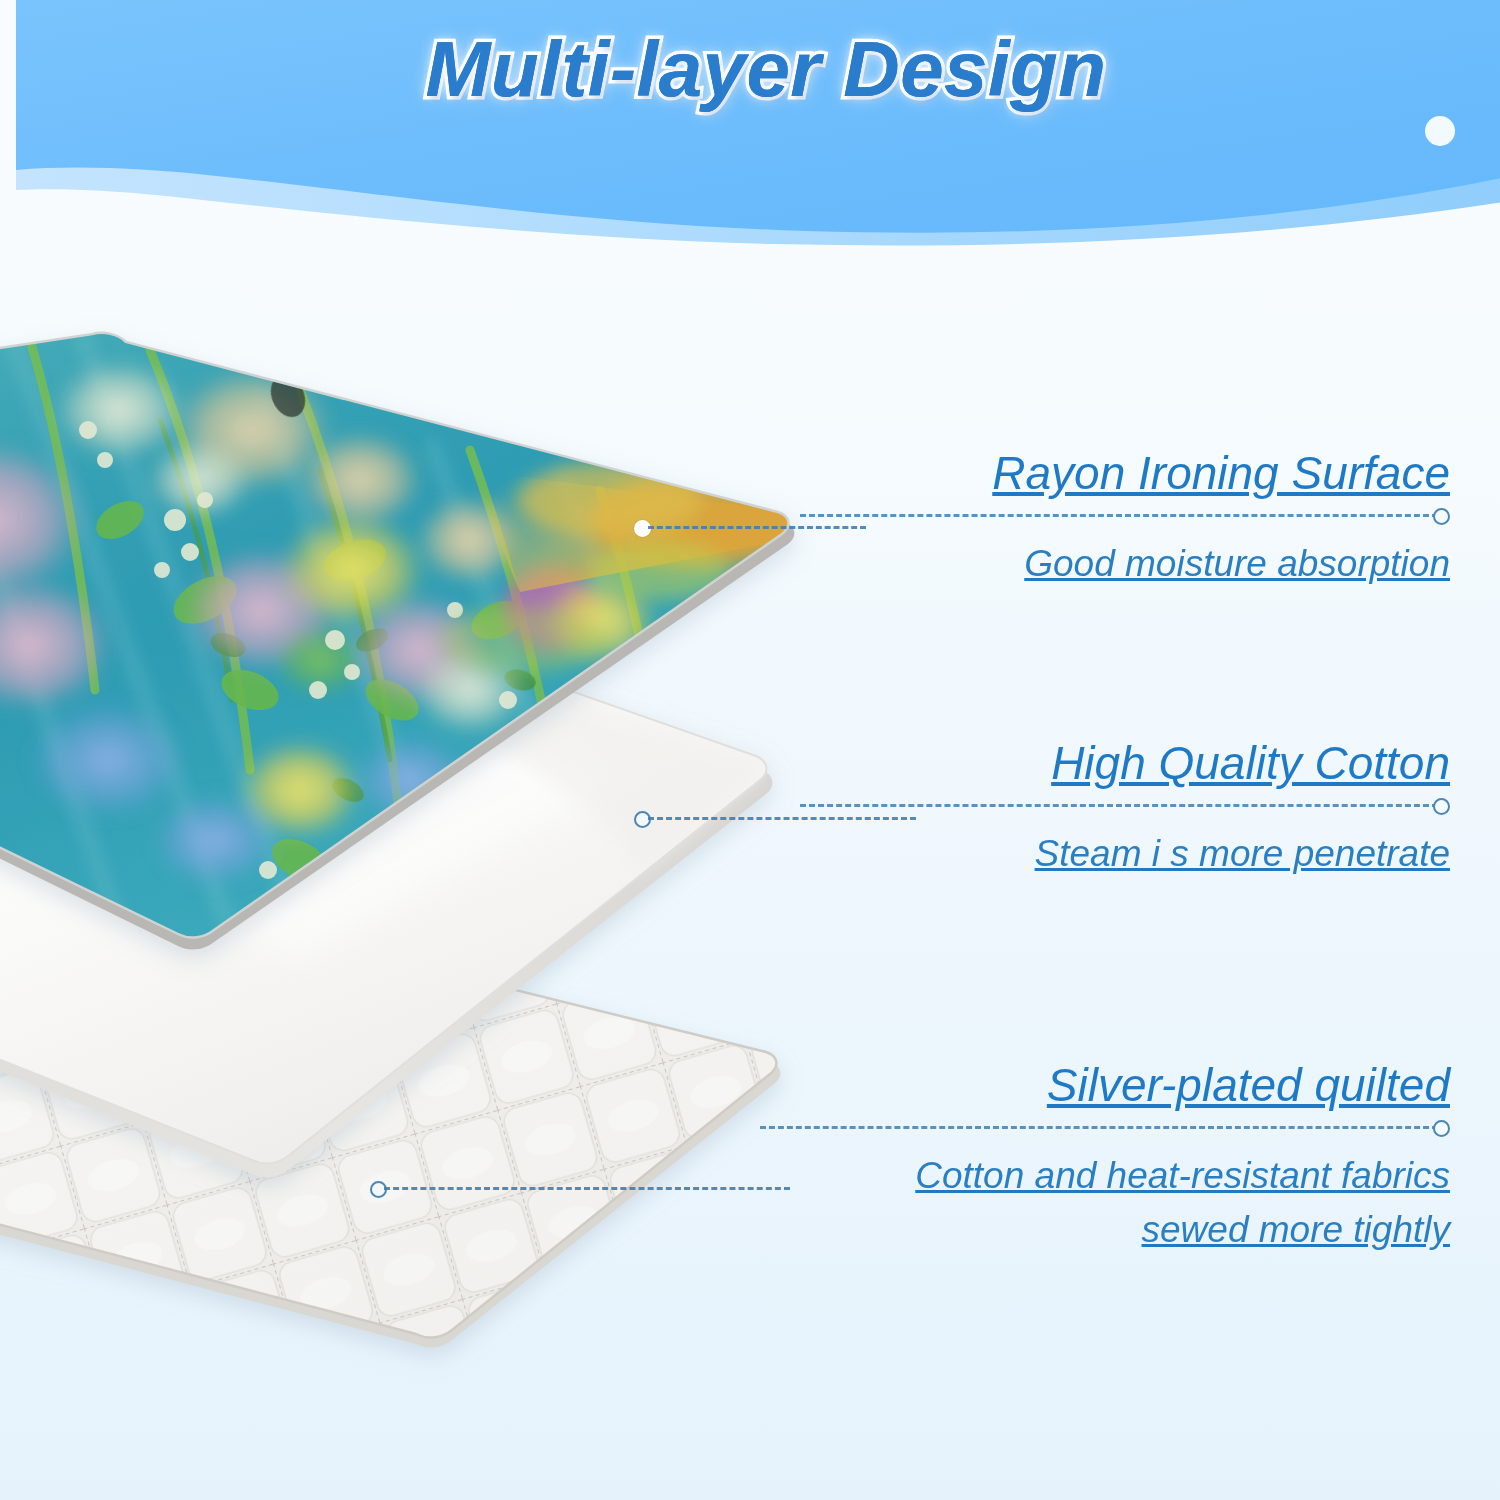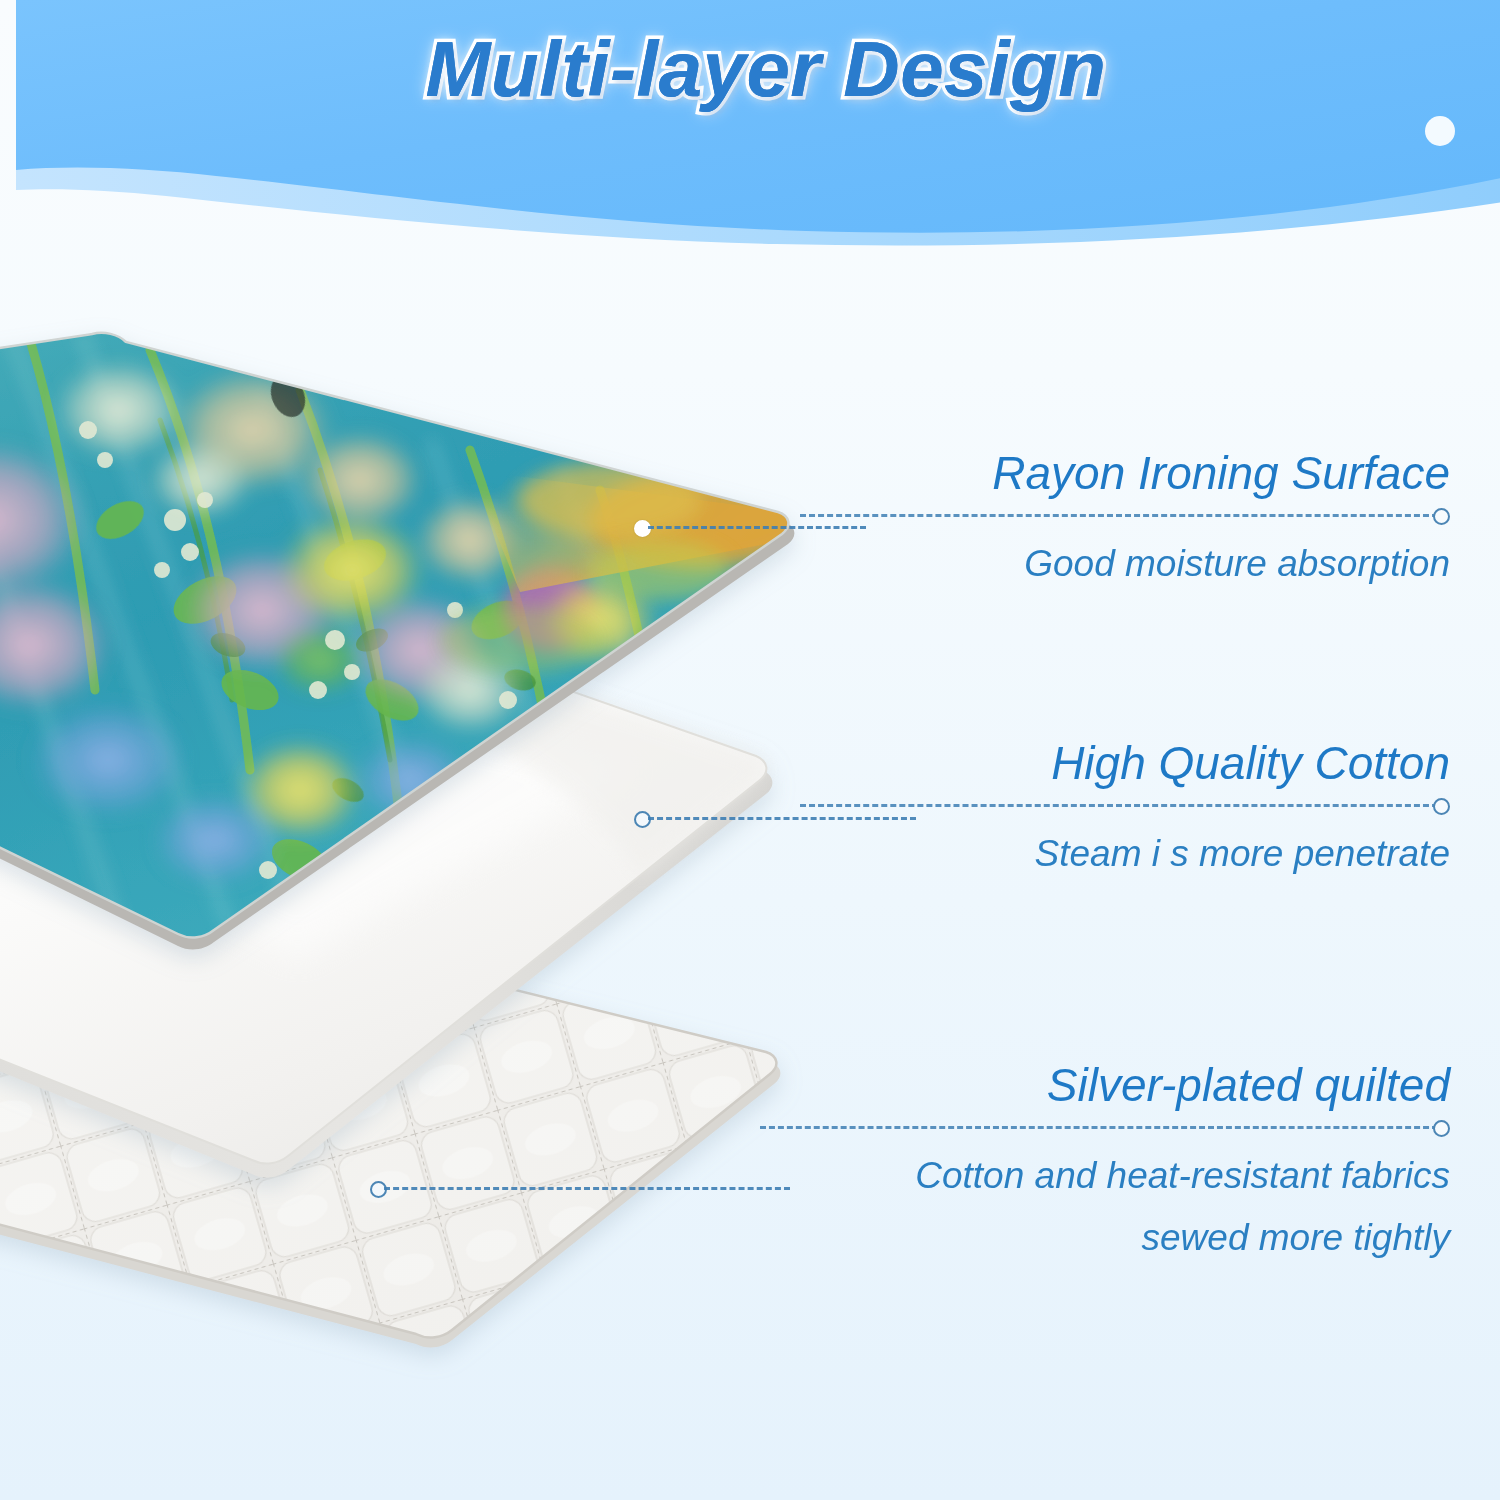--- a/index.html
+++ b/index.html
@@ -65,20 +65,21 @@
 
   
   .layers { position: absolute; left: 0; top: 0; width: 1500px; height: 1500px; }
 
   
   .callout {
     position: absolute;
     z-index: 12;
     text-align: right;
     color: #2079c4;
+    text-decoration: underline;
   }
   .callout-title {
     font-size: 46px;
     font-style: italic;
     font-weight: 400;
     color: #1e79c6;
     line-height: 1.12;
     white-space: nowrap;
   }
   .callout-rule {
@@ -466,16 +467,16 @@
     <div class="callout-sub">Steam i s more penetrate</div>
   </div>
 
   <div class="callout" style="left:760px; top:1060px; width:690px;">
     <div class="callout-title">Silver-plated quilted</div>
     <div class="callout-rule">
       <span class="dash"></span>
       <span class="endcap"></span>
     </div>
     <div class="callout-sub">Cotton and heat-resistant fabrics</div>
-    <div class="callout-sub" style="margin-top:16px;">sewed more tightly</div>
+    <div class="callout-sub" style="margin-top:8px;">sewed more tightly</div>
   </div>
 
 </div>
 
 </body></html>

